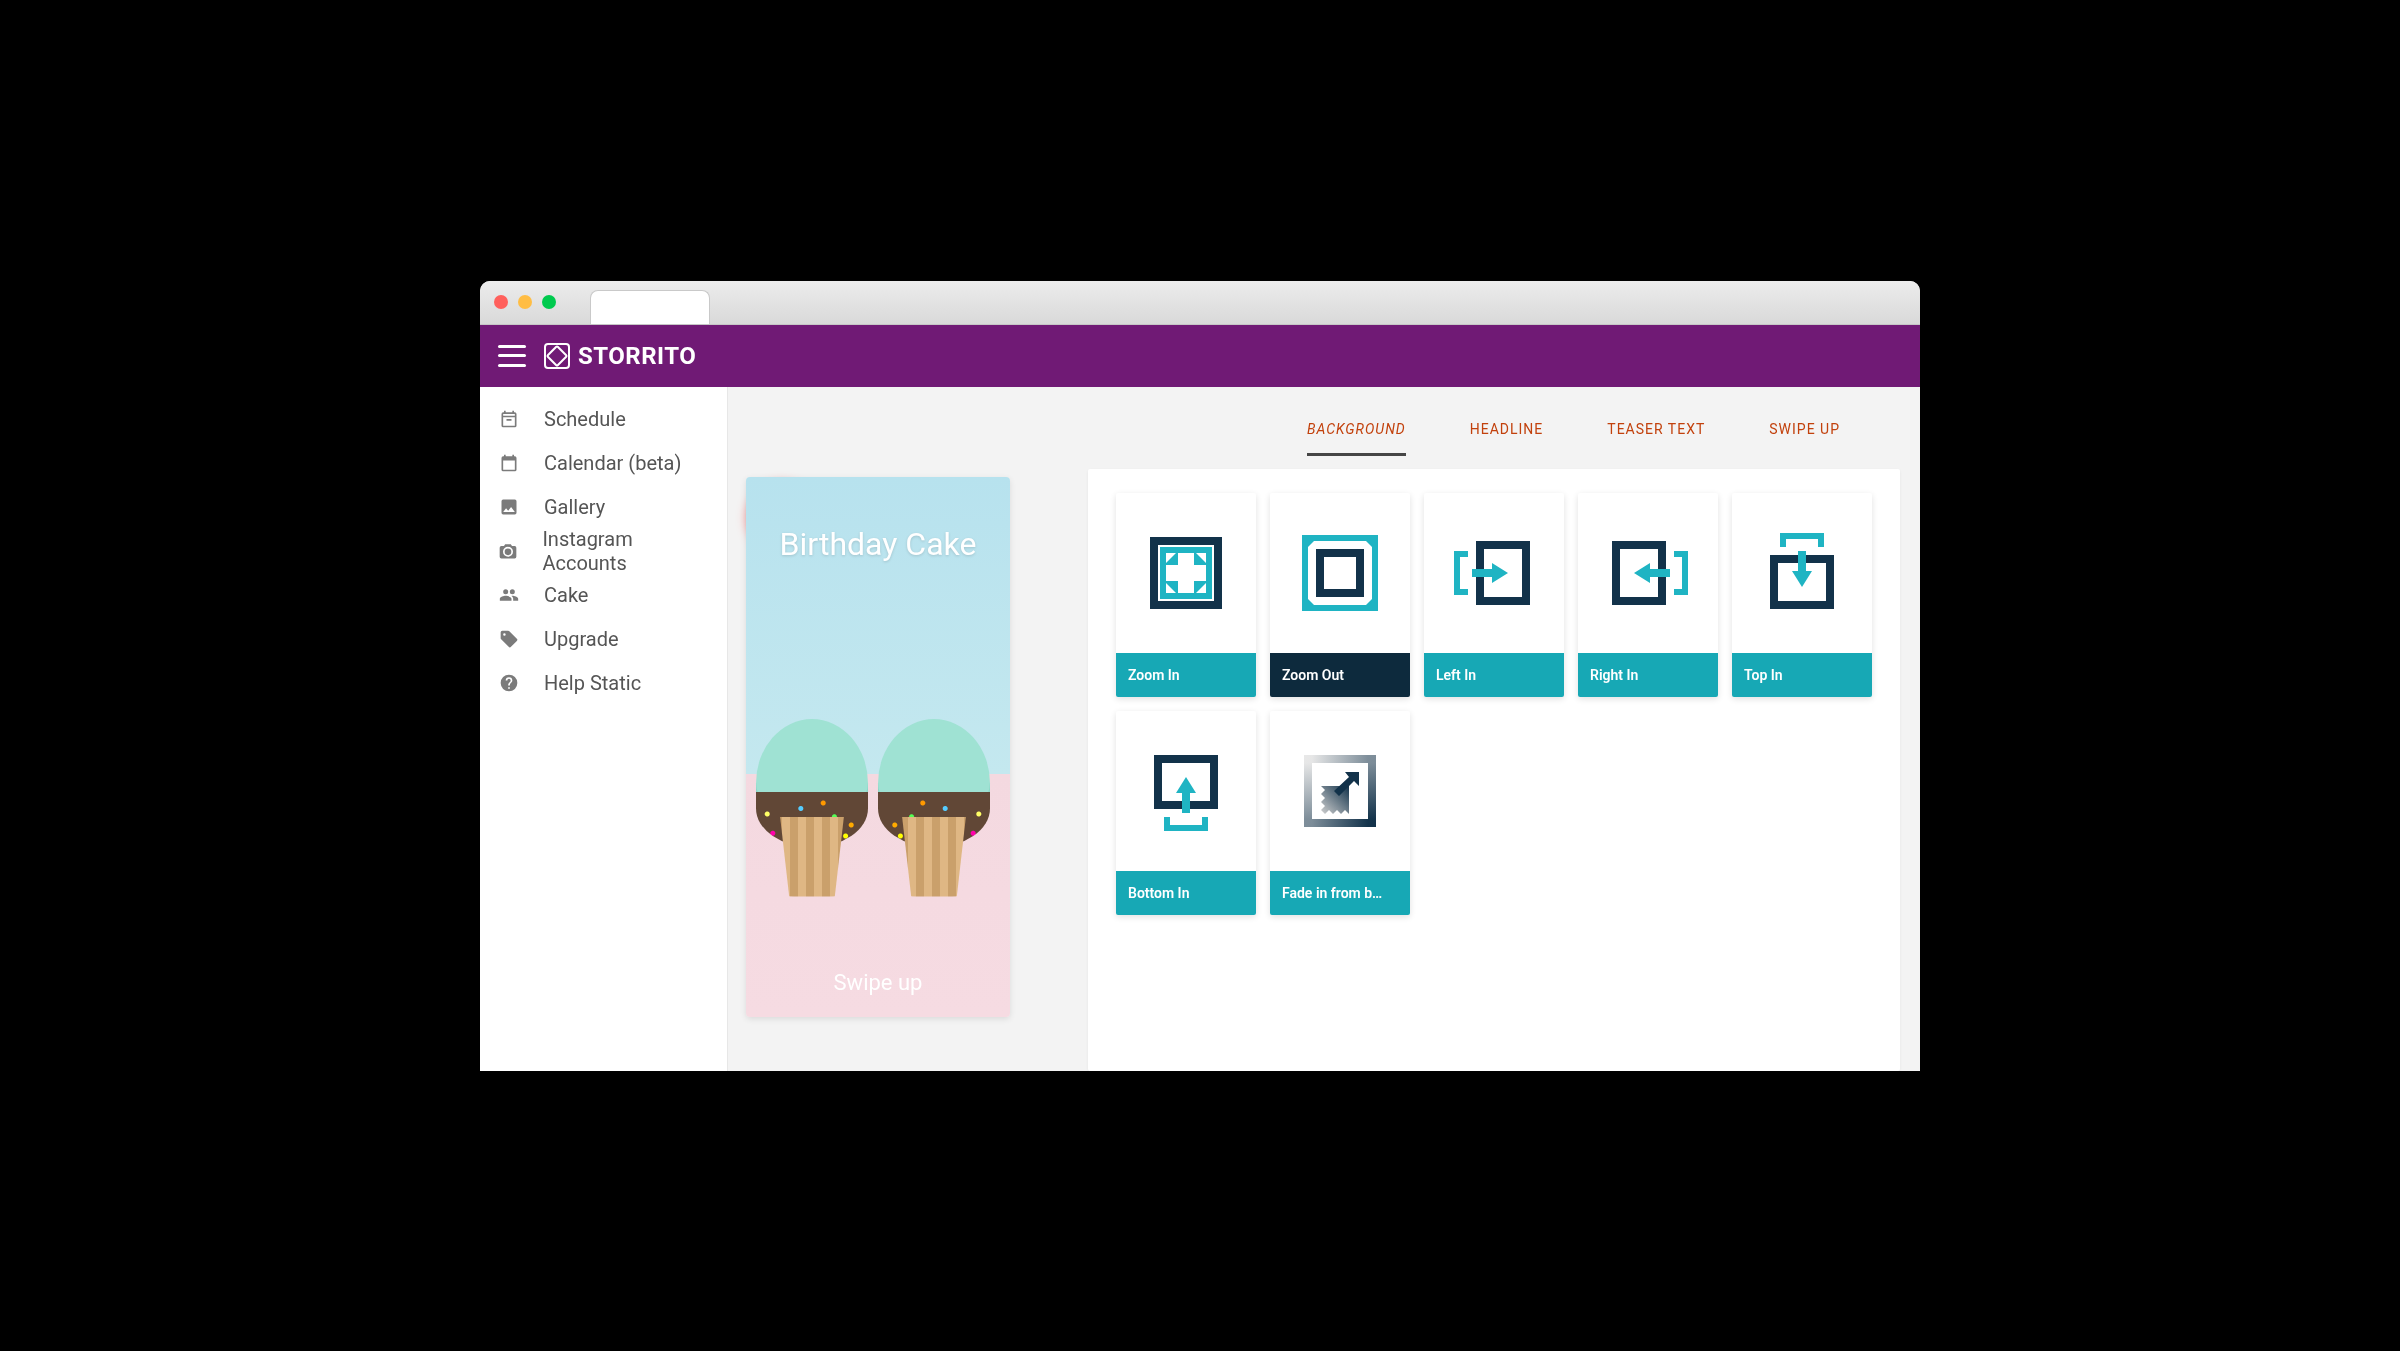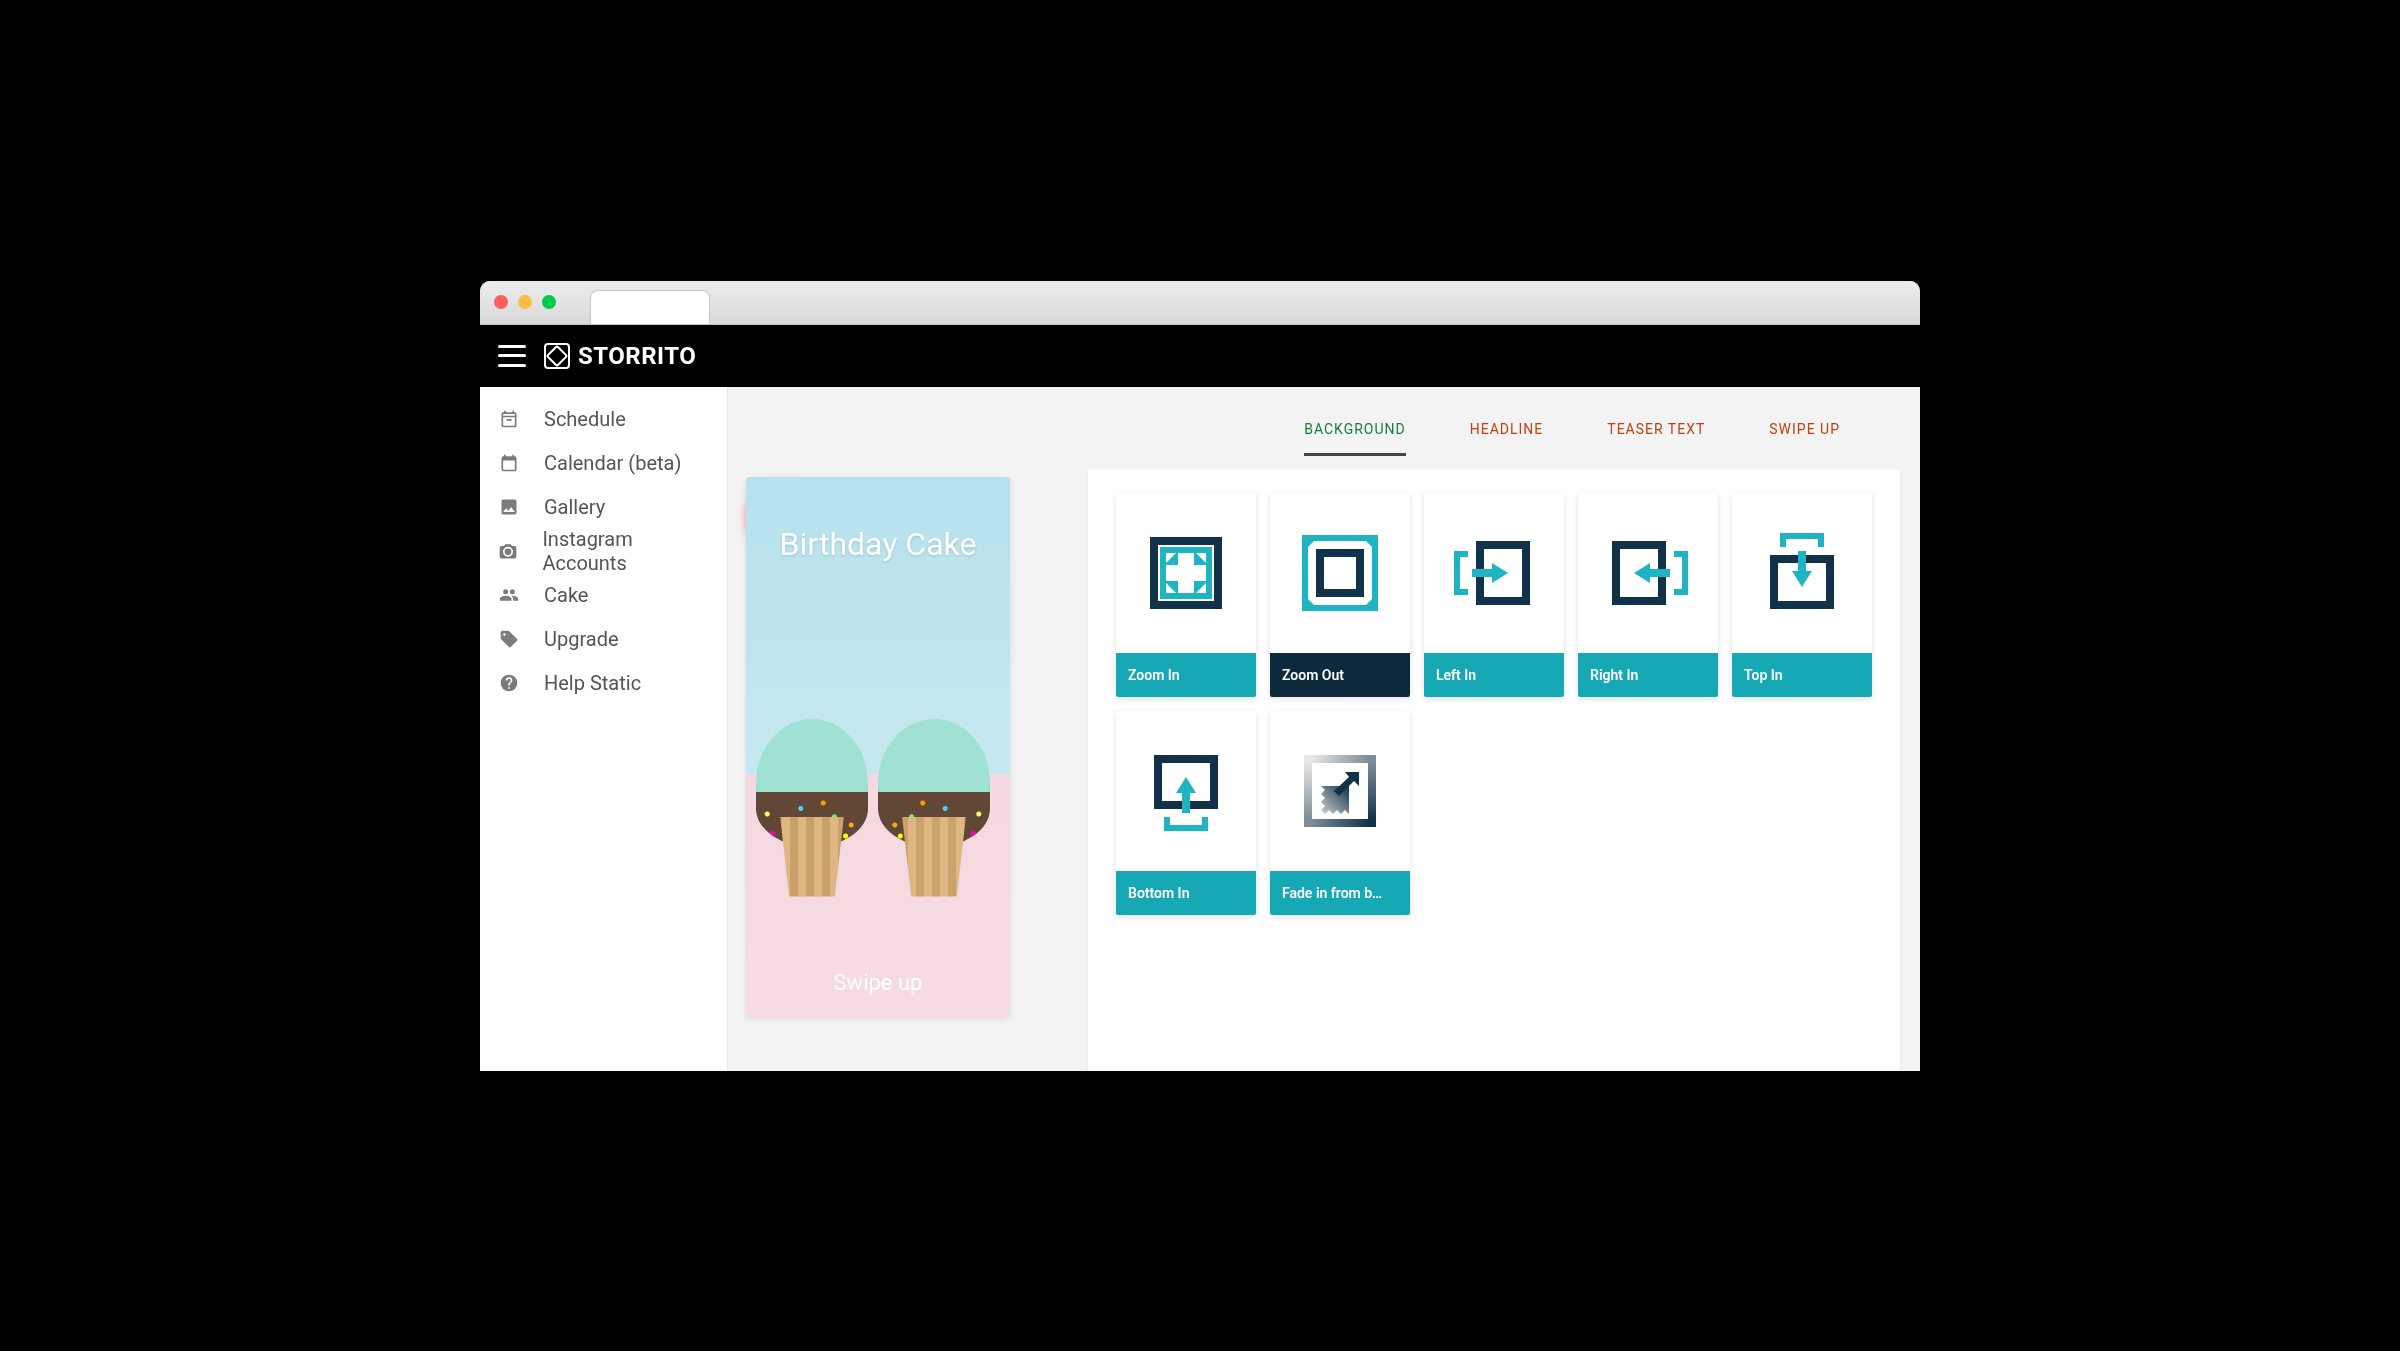--- a/index.html
+++ b/index.html
@@ -43,21 +43,21 @@
     border-radius: 8px 8px 0 0;
     align-self: flex-end;
     border: 1px solid #c9c9c9;
     border-bottom: none;
   }
 
   
   .app { flex:1; display:flex; flex-direction:column; background:#fafafa; }
   .topbar {
     height: 62px;
-    background:#000000;
+    background:#701a75;
     color:#fff;
     display:flex;
     align-items:center;
     padding:0 18px;
     gap:18px;
   }
   .hamburger { width:28px; height:22px; display:flex; flex-direction:column; justify-content:space-between; cursor:pointer; }
   .hamburger span { height:3px; background:#fff; border-radius:2px; }
   .brand { display:flex; align-items:center; gap:8px; font-size:24px; font-weight:700; letter-spacing:.5px; }
   .brand-icon { width:26px; height:26px; border:2px solid #fff; border-radius:4px; display:flex; align-items:center; justify-content:center; }
@@ -120,21 +120,21 @@
     clip-path: polygon(8% 0, 92% 0, 80% 100%, 20% 100%);
     border-radius:0 0 20px 20px;
   }
   .cupcake.second{ transform: scaleX(-1) translateX(10px); }
 
   
   .panel { flex:1; display:flex; flex-direction:column; padding-right:20px; }
   .tabs { display:flex; justify-content:flex-end; gap:64px; height:60px; align-items:flex-end; padding-right:60px; border-bottom:1px solid transparent;}
   .tabrow { display:flex; gap:64px; }
   .ptab { font-size:14px; letter-spacing:1px; color:#c2410c; padding-bottom:16px; cursor:pointer; text-transform:uppercase; }
-  .ptab.active { color:#15803d; border-bottom:3px solid #454545; }
+  .ptab.active { color:#c2410c; border-bottom:3px solid #454545;font-style:italic; }
 
   .panel-body { background:#fff; margin-top:12px; flex:1; padding:24px 28px; border-radius:2px; box-shadow:0 1px 3px rgba(0,0,0,.06); overflow:auto;}
   .row { display:flex; align-items:center; gap:12px; font-size:16px; color:#444; margin-bottom:18px;}
   .swatch { width:24px; height:24px; border:2px solid #aaa; background:#000; cursor:pointer;}
   .presets-label{ font-size:16px; color:#444; margin-bottom:14px;}
 
   .grid { display:grid; grid-template-columns: repeat(5, 140px); gap:14px 14px; }
   .card {
     width:140px; background:#fff; border-radius:2px; overflow:hidden;
     box-shadow:0 2px 6px rgba(0,0,0,.12); cursor:pointer; display:flex; flex-direction:column;

